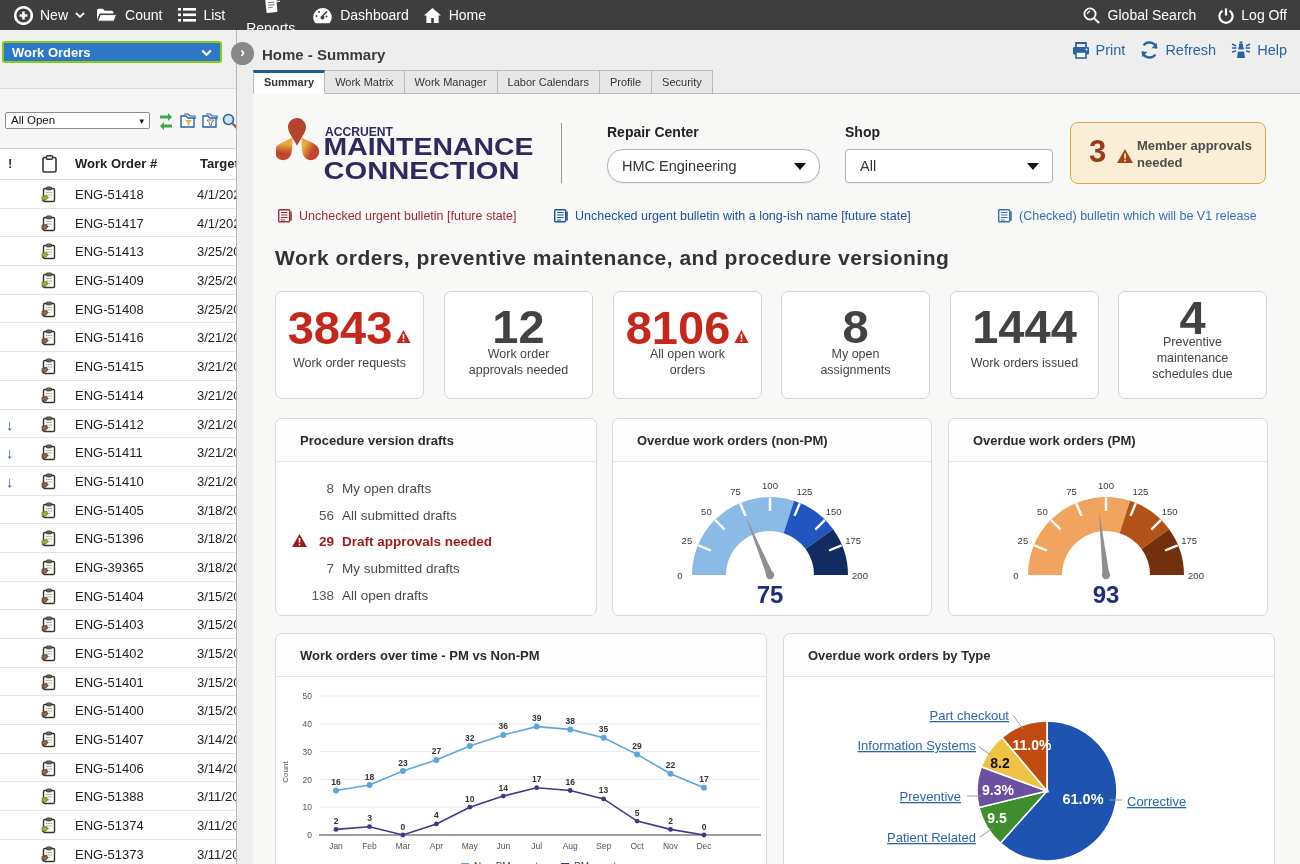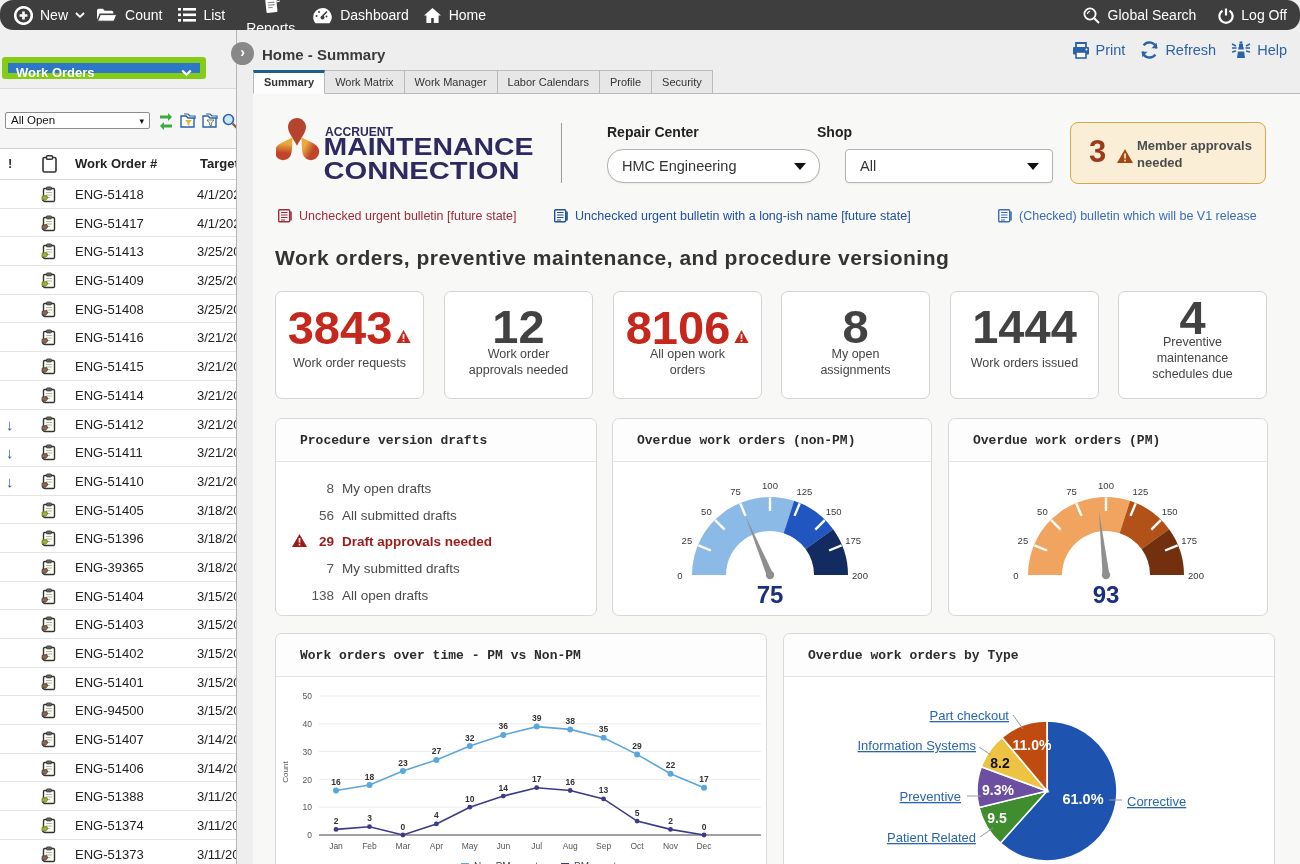--- a/index.html
+++ b/index.html
@@ -1,31 +1,31 @@
 <!DOCTYPE html>
 <html><head>
 <meta charset="utf-8">
 <style>
 * { margin:0; padding:0; box-sizing:border-box; }
 html,body { width:1300px; height:864px; overflow:hidden; font-family:"Liberation Sans", sans-serif; }
 body { position:relative; background:#efefef; }
 
 
-.topbar { position:absolute; left:0; top:0; width:1300px; height:30px; background:#3e3e3e; color:#fff; display:flex; align-items:center; font-size:14px;border-radius:13px; }
+.topbar { position:absolute; left:0; top:0; width:1300px; height:30px; background:#3e3e3e; color:#fff; display:flex; align-items:center; font-size:14px; }
 .topbar .item { display:flex; align-items:center; gap:7px; }
 .topbar .m1{margin-left:14px;} .topbar .m2{margin-left:11px;} .topbar .m3{margin-left:16px;} .topbar .m4{margin-left:21px;flex-direction:column;} .topbar .m5{margin-left:17px;} .topbar .m6{margin-left:14px;}
 
 .topbar .spacer { flex:1; }
 .topbar .item.gs { margin-right:22px; } .topbar .item.lo { margin-right:13px; }
 .topbar svg { display:block; }
 
 
 .sidebar { position:absolute; left:0; top:30px; width:237px; height:834px; background:#f6f6f6; border-right:1px solid #b5b5b5; overflow:hidden; }
 .sidebar .band { position:absolute; left:0; top:0; width:100%; height:59px; background:#f0f0f0; border-bottom:1px solid #dcdcdc; }
-.wo-select { position:absolute; left:2px; top:11px; width:204px; height:22px; background:#2e76c6; border:6px solid #84cc16; border-radius:3px; color:#fff; font-weight:bold; font-size:13px; line-height:20px; padding:0 8px;margin-top:16px; }
+.wo-select { position:absolute; left:2px; top:11px; width:220px; height:22px; background:#2e76c6; border:2px solid #84cc16; border-radius:3px; color:#fff; font-weight:bold; font-size:13px; line-height:20px; padding:0 8px; }
 .filter-row { position:absolute; left:5px; top:82px; width:230px; height:18px; }
 .allopen { position:absolute; left:0; top:0; width:145px; height:17px; border:1px solid #8c8c8c; border-radius:2px; background:#fff; font-size:11.5px; color:#111; line-height:15px; padding:0 5px; }
 .allopen .car { float:right; font-size:9px; margin-top:1px; }
 .side-icons { position:absolute; left:153px; top:0; }
 .grid-head { position:absolute; left:0; top:118px; width:236px; height:32px; background:#fff; border-top:1px solid #cfcfcf; border-bottom:1px solid #d6d6d6; font-size:13px; font-weight:bold; color:#222; }
 .grid-head span.c1 { position:absolute; left:8px; top:7px; color:#333; }
 .grid-head .c3 { position:absolute; left:75px; top:7px; }
 .grid-head .c4 { position:absolute; left:200px; top:7px; }
 .rows { position:absolute; left:0; top:150px; width:236px; bottom:0; background:#fff; }
 .rw { position:relative; height:28.7px; border-bottom:1px solid #e4e4e4; font-size:13px; color:#222; background:#fff; }
@@ -67,21 +67,21 @@
 
 
 .card { position:absolute; top:197px; width:149px; height:108px; background:#fff; border:1px solid #d4d4d4; border-radius:7px; text-align:center; }
 .card .v { font-size:47px; font-weight:bold; color:#424242; line-height:37px; letter-spacing:0; margin-top:16px; }
 .card .v.red { color:#c5271c; }
 .card .v .wtri { display:inline-block; vertical-align:1px; margin-left:4px; }
 .card .lb { position:absolute; bottom:20px; left:0; right:0; font-size:12.5px; color:#444; line-height:15.5px; padding:0 8px; }
 
 
 .panel { position:absolute; background:#fff; border:1px solid #d8d8d8; border-radius:7px; }
-.panel .ph { height:43px; border-bottom:1px solid #e4e4e4; font-size:13px; font-weight:bold; color:#2b2b2b; line-height:43px; padding-left:24px; border-radius:7px 7px 0 0; background:#fdfdfd;font-family:Liberation Mono, monospace; }
+.panel .ph { height:43px; border-bottom:1px solid #e4e4e4; font-size:13px; font-weight:bold; color:#2b2b2b; line-height:43px; padding-left:24px; border-radius:7px 7px 0 0; background:#fdfdfd; }
 
 
 .dr { position:relative; height:26.7px; font-size:13.5px; color:#4a4a4a; }
 .dr .n { position:absolute; left:0; top:5px; width:58px; text-align:right; color:#555; }
 .dr .t { position:absolute; left:66px; top:5px; }
 .dr.red { color:#9e1b1b; font-weight:bold; }
 .dr.red .n { color:#9e1b1b; }
 </style>
 </head>
 <body>
@@ -402,21 +402,21 @@
         <span class="dt">3/15/20</span>
       </div>
       <div class="rw">
         <span class="ic"><svg width="18" height="17" viewBox="0 0 18 17">
             <rect x="4.5" y="2.5" width="11" height="13" rx="1.2" fill="#fffef2" stroke="#333" stroke-width="1.4"></rect>
             <rect x="7.5" y="0.9" width="5" height="3" rx="0.8" fill="#666" stroke="#333" stroke-width="0.8"></rect>
             <path d="M7 6.5h6M7 9h6M7 11.5h4" stroke="#aaa" stroke-width="0.9"></path>
             <path d="M3.2 10.2 L7.8 9.6 L8.6 12.2 L6.4 14.2 L3 13.6 Z" fill="#8a6a52" stroke="#5e4434" stroke-width="1"></path>
             <path d="M2.6 13.8l2.2.5-1.2 1z" fill="#444"></path>
           </svg></span>
-        <span class="num">ENG-94500</span>
+        <span class="num">ENG-51400</span>
         <span class="dt">3/15/20</span>
       </div>
       <div class="rw">
         <span class="ic"><svg width="18" height="17" viewBox="0 0 18 17">
             <rect x="4.5" y="2.5" width="11" height="13" rx="1.2" fill="#fffef2" stroke="#333" stroke-width="1.4"></rect>
             <rect x="7.5" y="0.9" width="5" height="3" rx="0.8" fill="#666" stroke="#333" stroke-width="0.8"></rect>
             <path d="M7 6.5h6M7 9h6M7 11.5h4" stroke="#aaa" stroke-width="0.9"></path>
             <path d="M3.2 10.2 L7.8 9.6 L8.6 12.2 L6.4 14.2 L3 13.6 Z" fill="#8a6a52" stroke="#5e4434" stroke-width="1"></path>
             <path d="M2.6 13.8l2.2.5-1.2 1z" fill="#444"></path>
           </svg></span>
@@ -518,21 +518,21 @@
         <path transform="translate(12,31.5) rotate(-146.5) scale(0.95)" d="M0 -18 C4.9 -18 8.8 -14 8.8 -9.4 C8.8 -4.1 4.1 1 0 9 C-4.1 1 -8.8 -4.1 -8.8 -9.4 C-8.8 -14 -4.9 -18 0 -18 Z" fill="url(#lobe)"></path>
         <path transform="translate(30,31.5) rotate(146.5) scale(0.95)" d="M0 -18 C4.9 -18 8.8 -14 8.8 -9.4 C8.8 -4.1 4.1 1 0 9 C-4.1 1 -8.8 -4.1 -8.8 -9.4 C-8.8 -14 -4.9 -18 0 -18 Z" fill="url(#lobe)"></path>
       </g>
       <text x="49" y="22.5" font-size="13" font-weight="bold" fill="#2e2a60" textLength="68" lengthAdjust="spacingAndGlyphs">ACCRUENT</text>
       <text x="47.5" y="42" font-size="23.5" font-weight="bold" fill="#2e2a60" textLength="210" lengthAdjust="spacingAndGlyphs">MAINTENANCE</text>
       <text x="47.5" y="65.5" font-size="23.5" font-weight="bold" fill="#2e2a60" textLength="196" lengthAdjust="spacingAndGlyphs">CONNECTION</text>
     </svg>
     <div class="vdiv"></div>
     <div class="fld-label" style="left:354px;top:30px;">Repair Center</div>
     <div class="sel" style="left:354px;top:55px;width:213px;border-radius:16px;">HMC Engineering<span class="car"></span></div>
-    <div class="fld-label" style="left:564px;top:30px;">Shop</div>
+    <div class="fld-label" style="left:592px;top:30px;">Shop</div>
     <div class="sel" style="left:592px;top:55px;width:208px;">All<span class="car"></span></div>
     <div class="approv">
       <span class="n">3</span>
       <svg class="tri" width="16" height="14" viewBox="0 0 16 14">
           <path d="M8 0L16 14H0z" fill="#a5480f"></path>
           <rect x="7.2" y="4.5" width="1.7" height="5" fill="#faeed6"></rect>
           <rect x="7.2" y="10.7" width="1.7" height="1.7" fill="#faeed6"></rect>
         </svg>
       <span class="tx">Member approvals<br>needed</span>
     </div>

